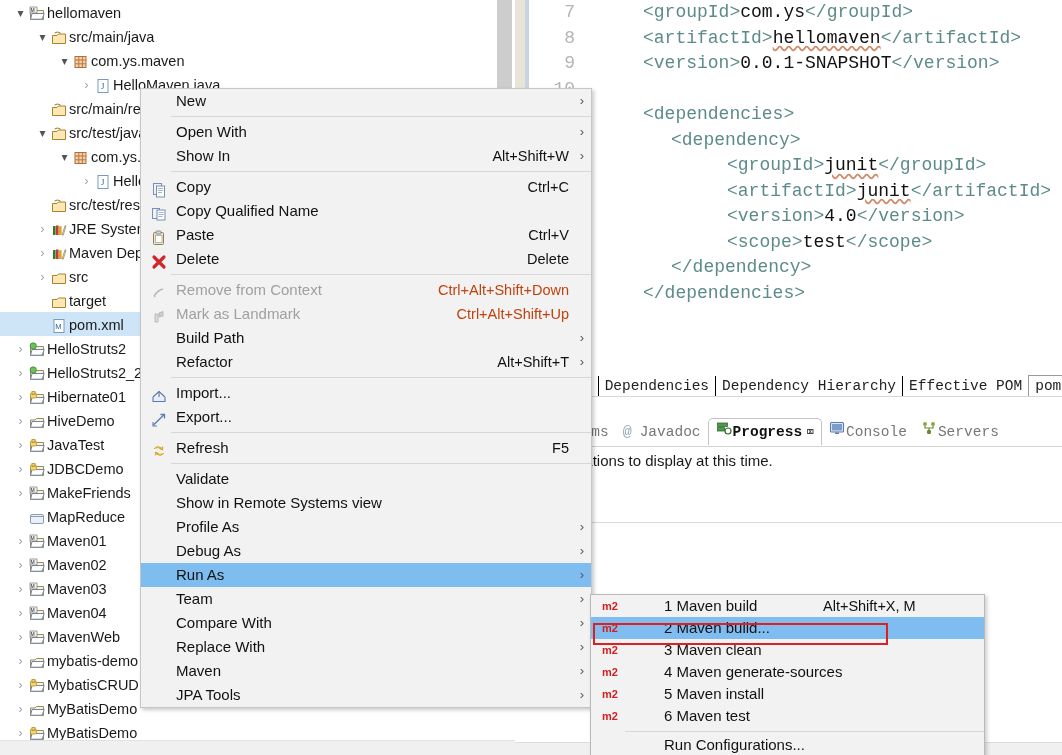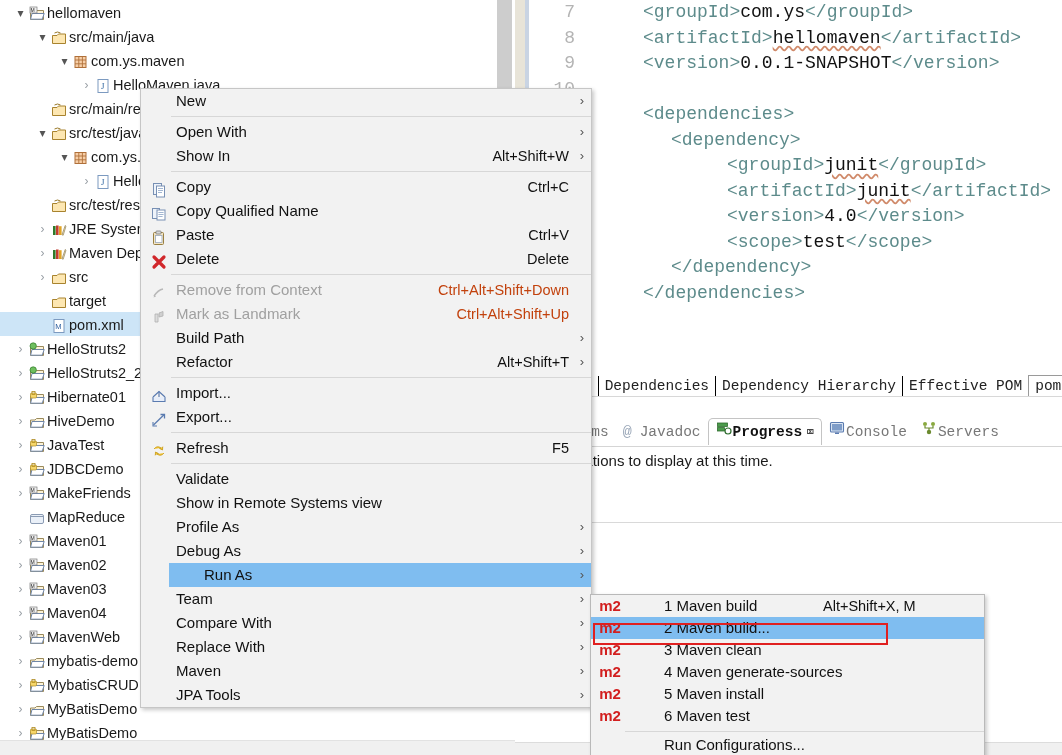--- a/index.html
+++ b/index.html
@@ -116,21 +116,21 @@
     background:#f2f2f2;border:1px solid #c6c6c6;
     box-shadow:2px 2px 4px rgba(0,0,0,.22);
     z-index:50;
     overflow:hidden;
   }
   .mi{
     position:relative;height:24px;line-height:24px;white-space:nowrap;
     font-size:15px;color:#111;
   }
   .mi.dis{color:#a0a0a0;}
-  .mi.hl{background:#7fbdf0;margin-left:28px;}
+  .mi.hl{background:#7fbdf0;}
   .mi .mic{
     position:absolute;left:6px;top:0;width:24px;height:24px;text-align:center;
   }
   .mi .mic svg{vertical-align:middle;margin-top:4px;}
   .mi .mtx{position:absolute;left:35px;top:0;}
   .mi .macc{position:absolute;right:22px;top:0;font-size:14.5px;}
   .mi.dis .macc{color:#c2410c;}
   .mi .marrow{position:absolute;right:7px;top:0;font-size:13px;color:#555;}
   .msep{height:1px;background:#d7d7d7;margin:3px 0 3px 30px;}
 
@@ -140,21 +140,21 @@
     background:#f2f2f2;border:1px solid #b9b9b9;
     box-shadow:2px 2px 4px rgba(0,0,0,.2);
     z-index:60;overflow:hidden;
   }
   .smi{
     position:relative;height:22px;line-height:22px;white-space:nowrap;font-size:15px;color:#111;
   }
   .smi.hl{background:#7fbdf0;}
   .smi .smic{
     position:absolute;left:6px;top:0;width:26px;text-align:center;
-    color:#d21f1f;font-weight:bold;font-size:15px;font-family:"Liberation Sans",sans-serif;
+    color:#d21f1f;font-weight:bold;font-size:11px;font-family:"Liberation Sans",sans-serif;
   }
   .smi .smtx{position:absolute;left:34px;top:0;margin-left:39px;}
   .smi .smacc{position:absolute;left:232px;top:0;font-size:14.5px;color:#111;}
   #redbox{
     position:absolute;left:2px;top:28px;width:295px;height:22px;
     border:2px solid #e02020;box-sizing:border-box;z-index:70;pointer-events:none;
   }
   .smsep{height:1px;background:#d7d7d7;margin:4px 0 2px 34px;}
 </style>
 </head>

